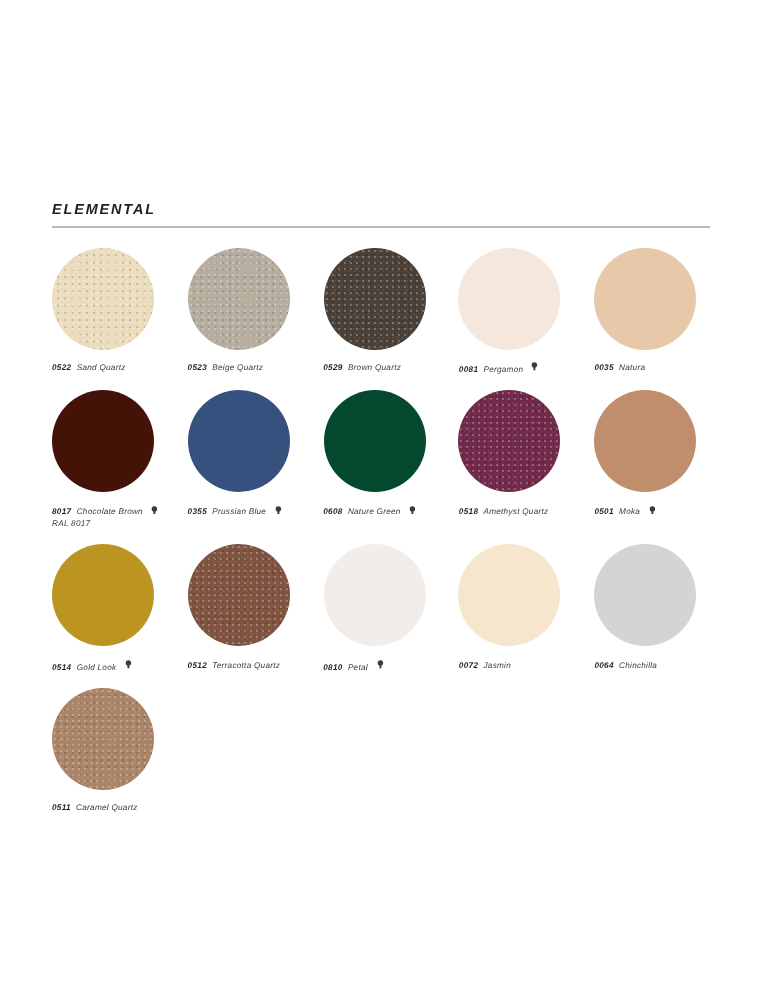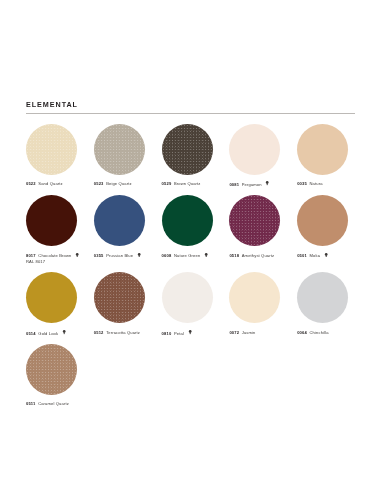--- a/index.html
+++ b/index.html
@@ -14,20 +14,21 @@
     font-family: "Liberation Sans", sans-serif;
     overflow: hidden;
   }
   .page {
     position: relative;
     width: 381px;
     height: 492px;
     background: #ffffff;
     box-sizing: border-box;
     padding: 0 26px;
+    font-style: italic;
   }
   .sheet-header {
     padding-top: 101px;
   }
   .section-title {
     font-size: 7.2px;
     font-weight: bold;
     letter-spacing: 0.95px;
     color: #231f20;
     line-height: 1;

